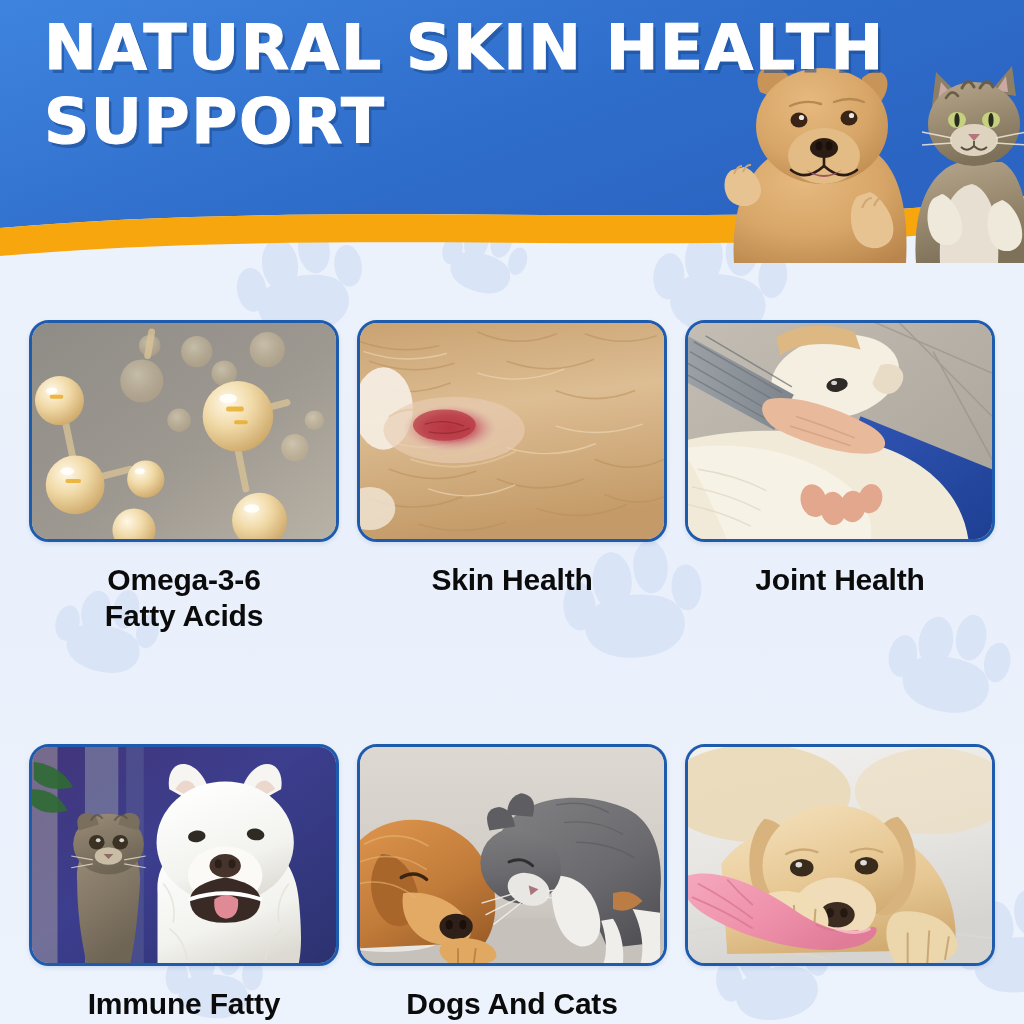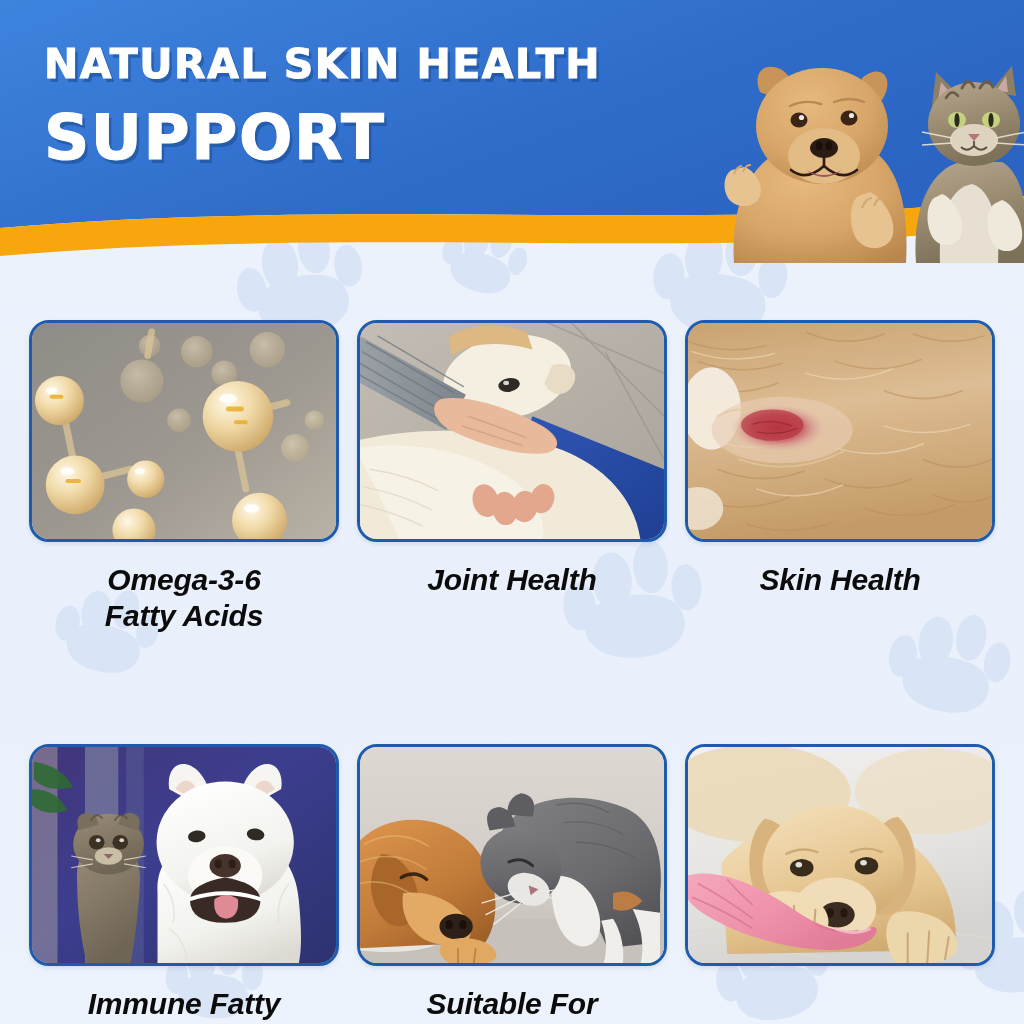--- a/index.html
+++ b/index.html
@@ -40,21 +40,21 @@
     font-weight:700;
     color:#ffffff;
     font-size:62px;
     line-height:64px;
     letter-spacing:1.5px;
     text-transform:uppercase;
     text-shadow:3px 4px 0 rgba(26,72,140,.55);
     white-space:nowrap;
     -webkit-text-stroke:1px #fff;
   }
-  .title-line.l1 { font-size:41px;margin-top:16px; }
+  .title-line.l1 { font-size:63px; }
   .title-line.l2 { font-size:63px; margin-top:10px; }
 
   .header-pets {
     position:absolute;
     right:0; top:48px;
     width:330px; height:215px;
     z-index:3;
   }
 
   
@@ -62,21 +62,21 @@
     position:absolute;
     top:320px; left:0;
     width:1024px;
     z-index:3;
     display:grid;
     grid-template-columns:repeat(3, 310px);
     justify-content:center;
     column-gap:18px;
     row-gap:0px;
   }
-  .cell { width:310px;font-style:italic; }
+  .cell { width:310px; }
   .cell.row2 { margin-top:110px; }
 
   .thumb {
     width:310px; height:222px;
     border:3px solid #1f5bad;
     border-radius:20px;
     overflow:hidden;
     background:#cfd6df;
     box-shadow:0 2px 4px rgba(30,70,140,.13);
     position:relative;
@@ -323,92 +323,20 @@
       <div class="caption">
         <div>Omega-3-6</div>
         <div>Fatty Acids</div>
       </div>
     </div>
 
     <div class="cell">
       <div class="thumb">
         <svg viewBox="0 0 310 222" preserveAspectRatio="xMidYMid slice">
           <defs>
-            <linearGradient id="floor" x1="0" y1="0" x2="1" y2="1">
-              <stop offset="0%" stop-color="#c4bdb3"></stop>
-              <stop offset="100%" stop-color="#a9a299"></stop>
-            </linearGradient>
-            <linearGradient id="mat" x1="0" y1="0" x2="1" y2="1">
-              <stop offset="0%" stop-color="#3258b8"></stop>
-              <stop offset="100%" stop-color="#1e3f93"></stop>
-            </linearGradient>
-            <linearGradient id="sleeve" x1="0" y1="0" x2="1" y2="0">
-              <stop offset="0%" stop-color="#9aa0a6"></stop>
-              <stop offset="100%" stop-color="#7d848b"></stop>
-            </linearGradient>
-          </defs>
-          <rect width="310" height="222" fill="url(#floor)"></rect>
-
-          <g stroke="#968f86" stroke-width="1.6" opacity=".6">
-            <path d="M190,0 L310,52"></path>
-              <path d="M215,0 L310,96"></path>
-            <path d="M250,30 L310,140"></path>
-          </g>
-
-          <path d="M176,96 L310,150 L310,222 L120,222 Z" fill="url(#mat)"></path>
-
-          <path d="M0,120 C70,104 150,110 200,128 C250,146 280,180 286,222 L0,222 Z" fill="#f2ead9"></path>
-
-          <ellipse cx="150" cy="56" rx="66" ry="42" fill="#f5efe2" transform="rotate(-12 150 56)"></ellipse>
-          <path d="M90,16 C108,2 142,0 170,10 L176,28 C140,18 110,22 94,34 Z" fill="#ddb882"></path>
-
-          <ellipse cx="152" cy="64" rx="11" ry="7" fill="#2e2b26" transform="rotate(-10 152 64)"></ellipse>
-          <ellipse cx="149" cy="62" rx="3" ry="2.2" fill="#fff" opacity=".8"></ellipse>
-
-          <path d="M196,44 C214,38 226,52 216,66 C208,78 192,74 188,62 Z" fill="#e8dcc6"></path>
-
-          <path d="M0,14 L108,74 L88,110 L0,62 Z" fill="url(#sleeve)"></path>
-          <g stroke="#6f767d" stroke-width="1.5" opacity=".75">
-            <path d="M6,20 L96,72"></path>
-              <path d="M2,30 L92,82"></path>
-            <path d="M0,42 L86,92"></path>
-              <path d="M0,54 L82,100"></path>
-            <path d="M18,14 L106,66"></path>
-          </g>
-
-          <path d="M84,78 C110,74 150,86 186,106 C206,118 206,132 186,134 C156,136 116,122 92,110 C74,100 70,82 84,78 Z" fill="#e9b99c"></path>
-          <g stroke="#d49f82" stroke-width="1.6" opacity=".8" fill="none">
-            <path d="M110,96 q30,10 60,22"></path>
-            <path d="M104,106 q32,10 62,20"></path>
-          </g>
-
-          <path d="M0,128 C60,120 120,134 160,164 C182,182 190,206 186,222 L40,222 C26,190 10,154 0,140 Z" fill="#f7f2e6"></path>
-          <g>
-            <ellipse cx="128" cy="182" rx="13" ry="17" fill="#e3a78e" transform="rotate(-14 128 182)"></ellipse>
-            <ellipse cx="148" cy="190" rx="13" ry="17" fill="#e3a78e" transform="rotate(-6 148 190)"></ellipse>
-            <ellipse cx="168" cy="188" rx="13" ry="16" fill="#e3a78e" transform="rotate(6 168 188)"></ellipse>
-            <ellipse cx="186" cy="180" rx="12" ry="15" fill="#e3a78e" transform="rotate(14 186 180)"></ellipse>
-          </g>
-
-          <g stroke="#ddd4c0" stroke-width="1.4" opacity=".7" fill="none">
-            <path d="M10,150 q40,6 70,22"></path>
-              <path d="M4,168 q40,8 70,24"></path>
-            <path d="M0,186 q36,8 64,22"></path>
-          </g>
-        </svg>
-      </div>
-      <div class="caption">
-        <div>Joint Health</div>
-      </div>
-    </div>
-
-    <div class="cell">
-      <div class="thumb">
-        <svg viewBox="0 0 310 222" preserveAspectRatio="xMidYMid slice">
-          <defs>
             <linearGradient id="furBg" x1="0" y1="0" x2="0.2" y2="1">
               <stop offset="0%" stop-color="#c9a271"></stop>
               <stop offset="45%" stop-color="#ddbd93"></stop>
               <stop offset="100%" stop-color="#c49b68"></stop>
             </linearGradient>
             <radialGradient id="rash" cx="0.5" cy="0.5" r="0.5">
               <stop offset="0%" stop-color="#b83a44"></stop>
               <stop offset="55%" stop-color="#c9606a" stop-opacity=".85"></stop>
               <stop offset="100%" stop-color="#ddaaa4" stop-opacity="0"></stop>
             </radialGradient>
@@ -457,20 +385,92 @@
             <path d="M52,140 q54,18 106,-8"></path>
             <path d="M30,96 q16,-10 38,-6"></path>
           </g>
         </svg>
       </div>
       <div class="caption">
         <div>Skin Health</div>
       </div>
     </div>
 
+    <div class="cell">
+      <div class="thumb">
+        <svg viewBox="0 0 310 222" preserveAspectRatio="xMidYMid slice">
+          <defs>
+            <linearGradient id="floor" x1="0" y1="0" x2="1" y2="1">
+              <stop offset="0%" stop-color="#c4bdb3"></stop>
+              <stop offset="100%" stop-color="#a9a299"></stop>
+            </linearGradient>
+            <linearGradient id="mat" x1="0" y1="0" x2="1" y2="1">
+              <stop offset="0%" stop-color="#3258b8"></stop>
+              <stop offset="100%" stop-color="#1e3f93"></stop>
+            </linearGradient>
+            <linearGradient id="sleeve" x1="0" y1="0" x2="1" y2="0">
+              <stop offset="0%" stop-color="#9aa0a6"></stop>
+              <stop offset="100%" stop-color="#7d848b"></stop>
+            </linearGradient>
+          </defs>
+          <rect width="310" height="222" fill="url(#floor)"></rect>
+
+          <g stroke="#968f86" stroke-width="1.6" opacity=".6">
+            <path d="M190,0 L310,52"></path>
+              <path d="M215,0 L310,96"></path>
+            <path d="M250,30 L310,140"></path>
+          </g>
+
+          <path d="M176,96 L310,150 L310,222 L120,222 Z" fill="url(#mat)"></path>
+
+          <path d="M0,120 C70,104 150,110 200,128 C250,146 280,180 286,222 L0,222 Z" fill="#f2ead9"></path>
+
+          <ellipse cx="150" cy="56" rx="66" ry="42" fill="#f5efe2" transform="rotate(-12 150 56)"></ellipse>
+          <path d="M90,16 C108,2 142,0 170,10 L176,28 C140,18 110,22 94,34 Z" fill="#ddb882"></path>
+
+          <ellipse cx="152" cy="64" rx="11" ry="7" fill="#2e2b26" transform="rotate(-10 152 64)"></ellipse>
+          <ellipse cx="149" cy="62" rx="3" ry="2.2" fill="#fff" opacity=".8"></ellipse>
+
+          <path d="M196,44 C214,38 226,52 216,66 C208,78 192,74 188,62 Z" fill="#e8dcc6"></path>
+
+          <path d="M0,14 L108,74 L88,110 L0,62 Z" fill="url(#sleeve)"></path>
+          <g stroke="#6f767d" stroke-width="1.5" opacity=".75">
+            <path d="M6,20 L96,72"></path>
+              <path d="M2,30 L92,82"></path>
+            <path d="M0,42 L86,92"></path>
+              <path d="M0,54 L82,100"></path>
+            <path d="M18,14 L106,66"></path>
+          </g>
+
+          <path d="M84,78 C110,74 150,86 186,106 C206,118 206,132 186,134 C156,136 116,122 92,110 C74,100 70,82 84,78 Z" fill="#e9b99c"></path>
+          <g stroke="#d49f82" stroke-width="1.6" opacity=".8" fill="none">
+            <path d="M110,96 q30,10 60,22"></path>
+            <path d="M104,106 q32,10 62,20"></path>
+          </g>
+
+          <path d="M0,128 C60,120 120,134 160,164 C182,182 190,206 186,222 L40,222 C26,190 10,154 0,140 Z" fill="#f7f2e6"></path>
+          <g>
+            <ellipse cx="128" cy="182" rx="13" ry="17" fill="#e3a78e" transform="rotate(-14 128 182)"></ellipse>
+            <ellipse cx="148" cy="190" rx="13" ry="17" fill="#e3a78e" transform="rotate(-6 148 190)"></ellipse>
+            <ellipse cx="168" cy="188" rx="13" ry="16" fill="#e3a78e" transform="rotate(6 168 188)"></ellipse>
+            <ellipse cx="186" cy="180" rx="12" ry="15" fill="#e3a78e" transform="rotate(14 186 180)"></ellipse>
+          </g>
+
+          <g stroke="#ddd4c0" stroke-width="1.4" opacity=".7" fill="none">
+            <path d="M10,150 q40,6 70,22"></path>
+              <path d="M4,168 q40,8 70,24"></path>
+            <path d="M0,186 q36,8 64,22"></path>
+          </g>
+        </svg>
+      </div>
+      <div class="caption">
+        <div>Joint Health</div>
+      </div>
+    </div>
+
     <div class="cell row2">
       <div class="thumb">
         <svg viewBox="0 0 310 222" preserveAspectRatio="xMidYMid slice">
           <defs>
             <linearGradient id="purpleBg" x1="0" y1="0" x2="1" y2="1">
               <stop offset="0%" stop-color="#43357a"></stop>
               <stop offset="45%" stop-color="#3c3e8e"></stop>
               <stop offset="100%" stop-color="#2c3270"></stop>
             </linearGradient>
             <linearGradient id="whiteFur" x1="0.3" y1="0" x2="0.7" y2="1">
@@ -635,21 +635,20 @@
 
             <g stroke="#5a595d" stroke-width="1.4" opacity=".6" fill="none">
               <path d="M200,60 q30,-6 54,8"></path>
                 <path d="M208,78 q34,-4 60,12"></path>
               <path d="M220,98 q34,0 60,16"></path>
             </g>
           </g>
         </svg>
       </div>
       <div class="caption">
-        <div>Suitable For</div>
         <div>Dogs And Cats</div>
       </div>
     </div>
 
     <div class="cell row2">
       <div class="thumb">
         <svg viewBox="0 0 310 222" preserveAspectRatio="xMidYMid slice">
           <defs>
             <linearGradient id="sheet" x1="0" y1="0" x2="0.3" y2="1">
               <stop offset="0%" stop-color="#f2f1ef"></stop>

